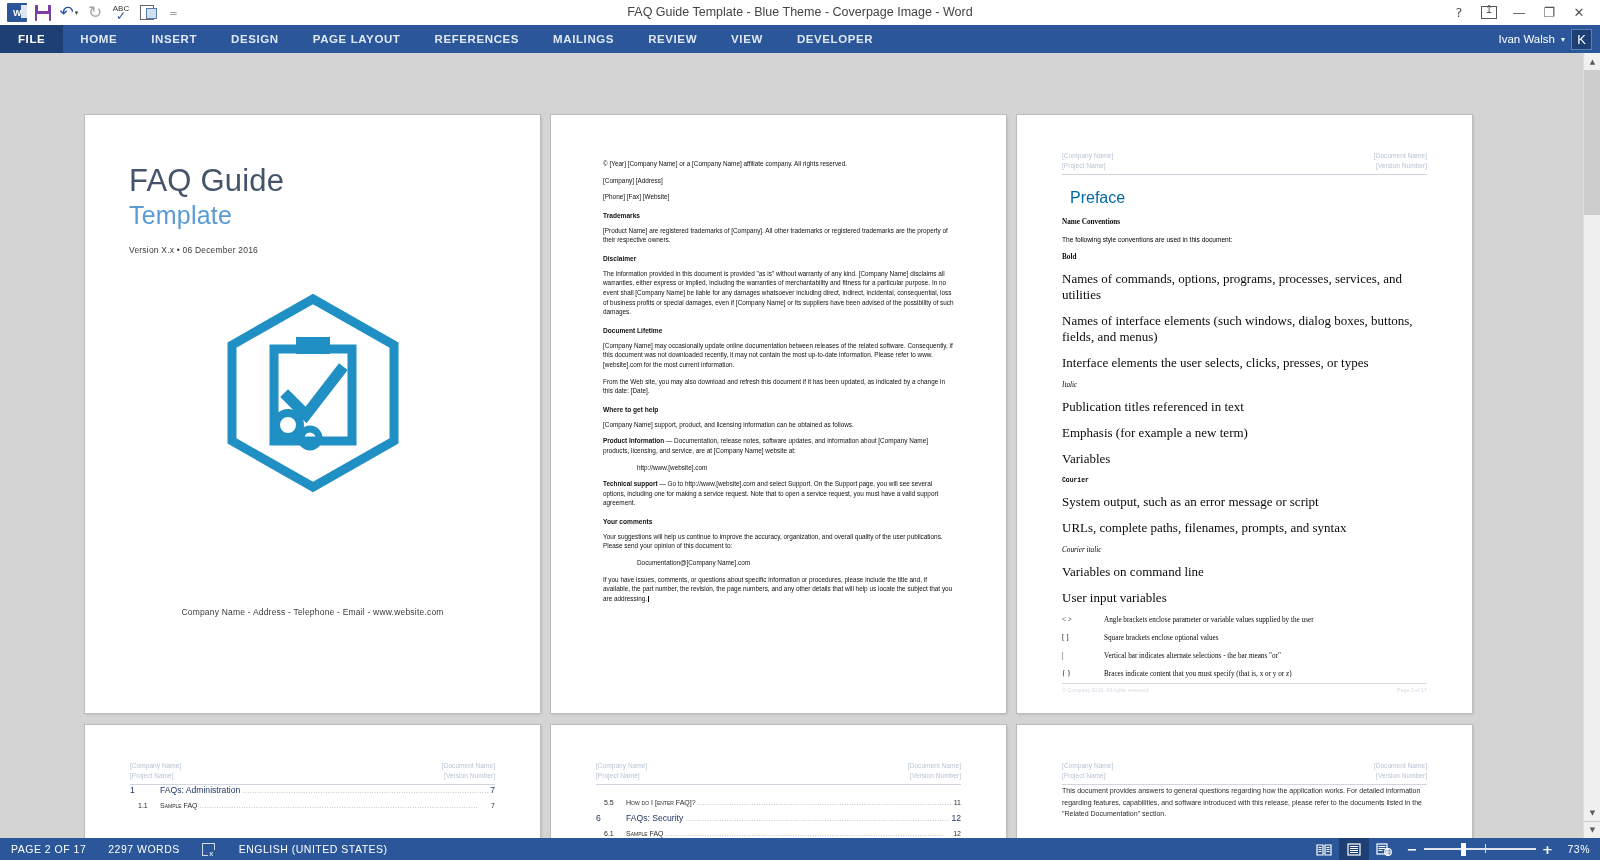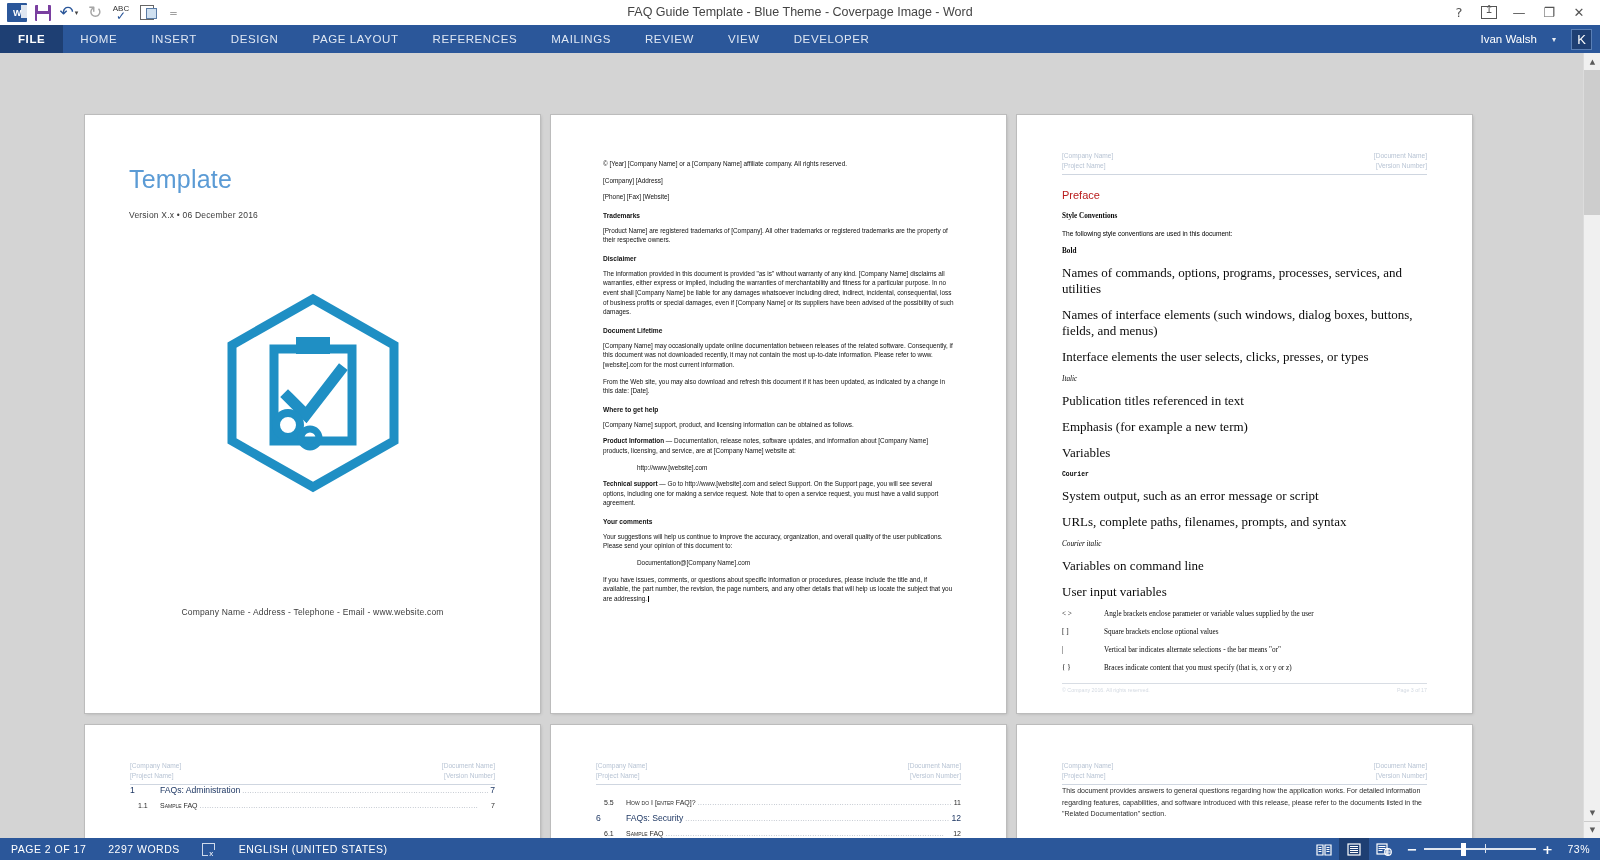--- a/index.html
+++ b/index.html
@@ -69,24 +69,24 @@
   .ribbon {
     height: 28px; background: #2b579a; display: flex; align-items: stretch;
     position: relative;
   }
   .file-tab {
     background: #1e3f73; color: #fff; font-size: 11.5px; letter-spacing: .6px;
     padding: 0 18px; display: flex; align-items: center; font-weight: 700;
   }
   .rtab {
     color: #dfe7f3; font-size: 11.5px; letter-spacing: .6px;
-    padding: 0 17px; display: flex; align-items: center;
+    padding: 0 17px; display: flex; align-items: center; font-weight: bold;
   }
   .acct {
-    margin-left: auto; display: flex; align-items: center; gap: 15px;
+    margin-left: auto; display: flex; align-items: center; gap: 6px;
     padding-right: 8px; color: #fff; font-size: 11.5px;
   }
   .acct .caret { font-size: 8px; opacity: .9; }
   .avatar {
     width: 21px; height: 21px; background: #1e3f73; color: #fff;
     display: flex; align-items: center; justify-content: center;
     font-size: 13px; border: 1px solid #5a7fb5;
   }
 
   
@@ -149,21 +149,21 @@
   .dhead .r { text-align: right; }
   .dfoot {
     position: absolute; left: 45px; right: 45px; bottom: 20px;
     display: flex; justify-content: space-between; font-size: 5.3px;
     color: #d4dae2; border-top: 1px solid #d8dde4; padding-top: 3px;
   }
   .docbody { padding: 36px 45px 0 45px; height: 100%; position: relative; }
 
   
   .h1-blue {
-    font-size: 11px; color: #b91c1c; font-weight: 400; margin: 14px 0 11px;
+    font-size: 16px; color: #0369a1; font-weight: 400; margin: 14px 8px 11px;
     font-family: "Liberation Sans", sans-serif;
   }
   .serif { font-family: "Liberation Serif", serif; color: #0a0a0a; }
   .pf-b { font-size: 7.2px; font-weight: bold; margin-bottom: 10px; }
   .pf-n { font-size: 13px; margin-bottom: 10px; }
   .pf-i { font-size: 7.2px; font-style: italic; margin-bottom: 10px; }
   .pf-sans { font-family: "Liberation Sans", sans-serif; font-size: 6.6px; margin-bottom: 10px; }
   .pf-mono { font-family: "Liberation Mono", monospace; font-size: 6.4px; font-weight: bold; margin-bottom: 10px; }
   .pf-mono-i { font-family: "Liberation Serif", serif; font-style: italic; font-size: 7.2px; margin-bottom: 10px; }
   .sym-row { display: flex; font-size: 7.2px; margin-bottom: 10px; }
@@ -303,20 +303,21 @@
     <span class="caret">▾</span>
     <span class="avatar">K</span>
   </div>
 </div>
 
 <div class="workspace">
   <div class="pages">
 
     <div class="page" id="p1">
       <div class="cover">
+        <div class="cv-title">FAQ Guide</div>
         <div class="cv-sub">Template</div>
         <div class="cv-ver">Version X.x • 06 December 2016</div>
 
         <div class="hexwrap">
           <svg width="182" height="200" viewBox="0 0 182 200">
             <polygon points="91,6 172,52 172,148 91,194 10,148 10,52" fill="none" stroke="#1f8fc4" stroke-width="9"></polygon>
             <rect x="52" y="56" width="78" height="92" fill="none" stroke="#1f8fc4" stroke-width="9"></rect>
             <rect x="74" y="44" width="34" height="17" fill="#1f8fc4"></rect>
             <path d="M66 104 L84 122 L118 78" fill="none" stroke="#1f8fc4" stroke-width="11" stroke-linecap="square"></path>
             <circle cx="66" cy="132" r="12" fill="none" stroke="#1f8fc4" stroke-width="8"></circle>
@@ -359,21 +360,21 @@
             <div>[Company Name]</div>
             <div>[Project Name]</div>
           </div>
           <div class="r">
             <div>[Document Name]</div>
             <div>[Version Number]</div>
           </div>
         </div>
 
         <div class="h1-blue">Preface</div>
-        <div class="serif pf-b">Style Conventions</div>
+        <div class="serif pf-b">Name Conventions</div>
         <div class="pf-sans">The following style conventions are used in this document:</div>
 
         <div class="serif pf-b">Bold</div>
         <div class="serif pf-n">Names of commands, options, programs, processes, services, and utilities</div>
         <div class="serif pf-n">Names of interface elements (such windows, dialog boxes, buttons, fields, and menus)</div>
         <div class="serif pf-n">Interface elements the user selects, clicks, presses, or types</div>
         <div class="serif pf-i">Italic</div>
         <div class="serif pf-n">Publication titles referenced in text</div>
         <div class="serif pf-n">Emphasis (for example a new term)</div>
         <div class="serif pf-n">Variables</div>

